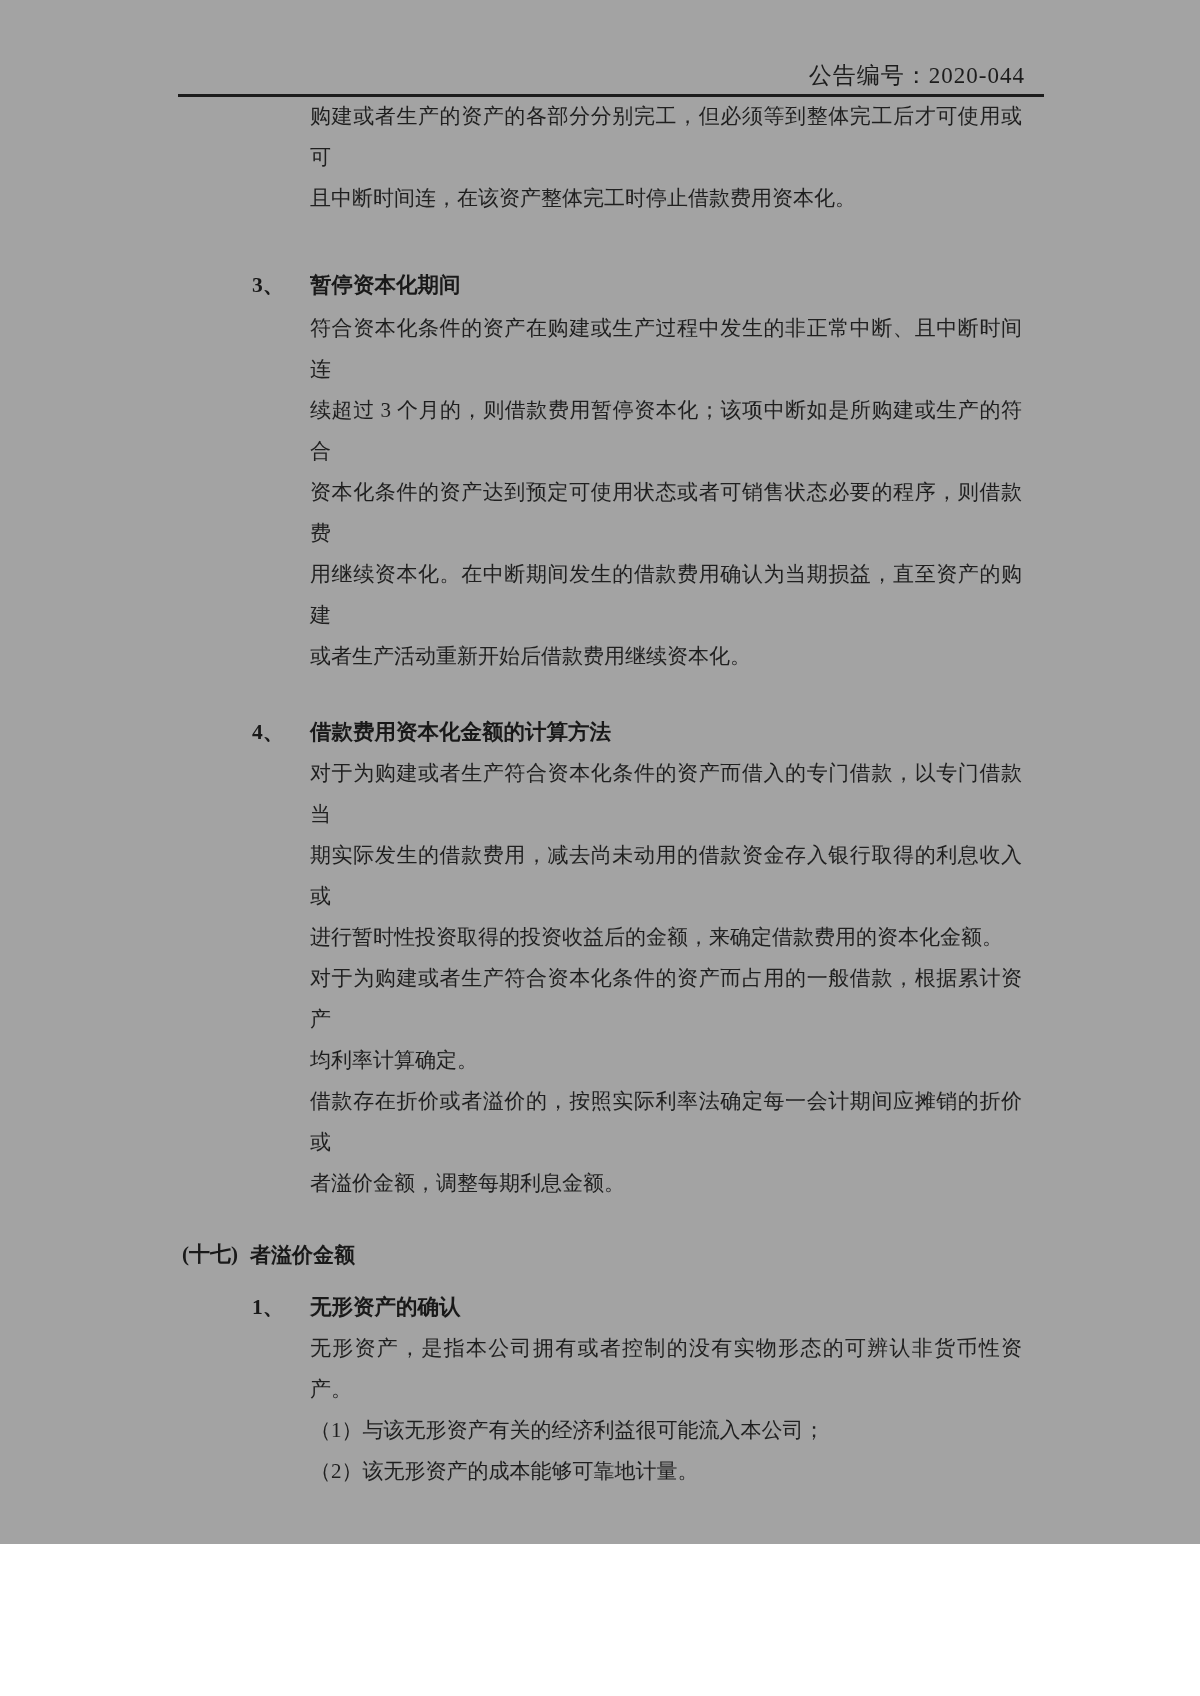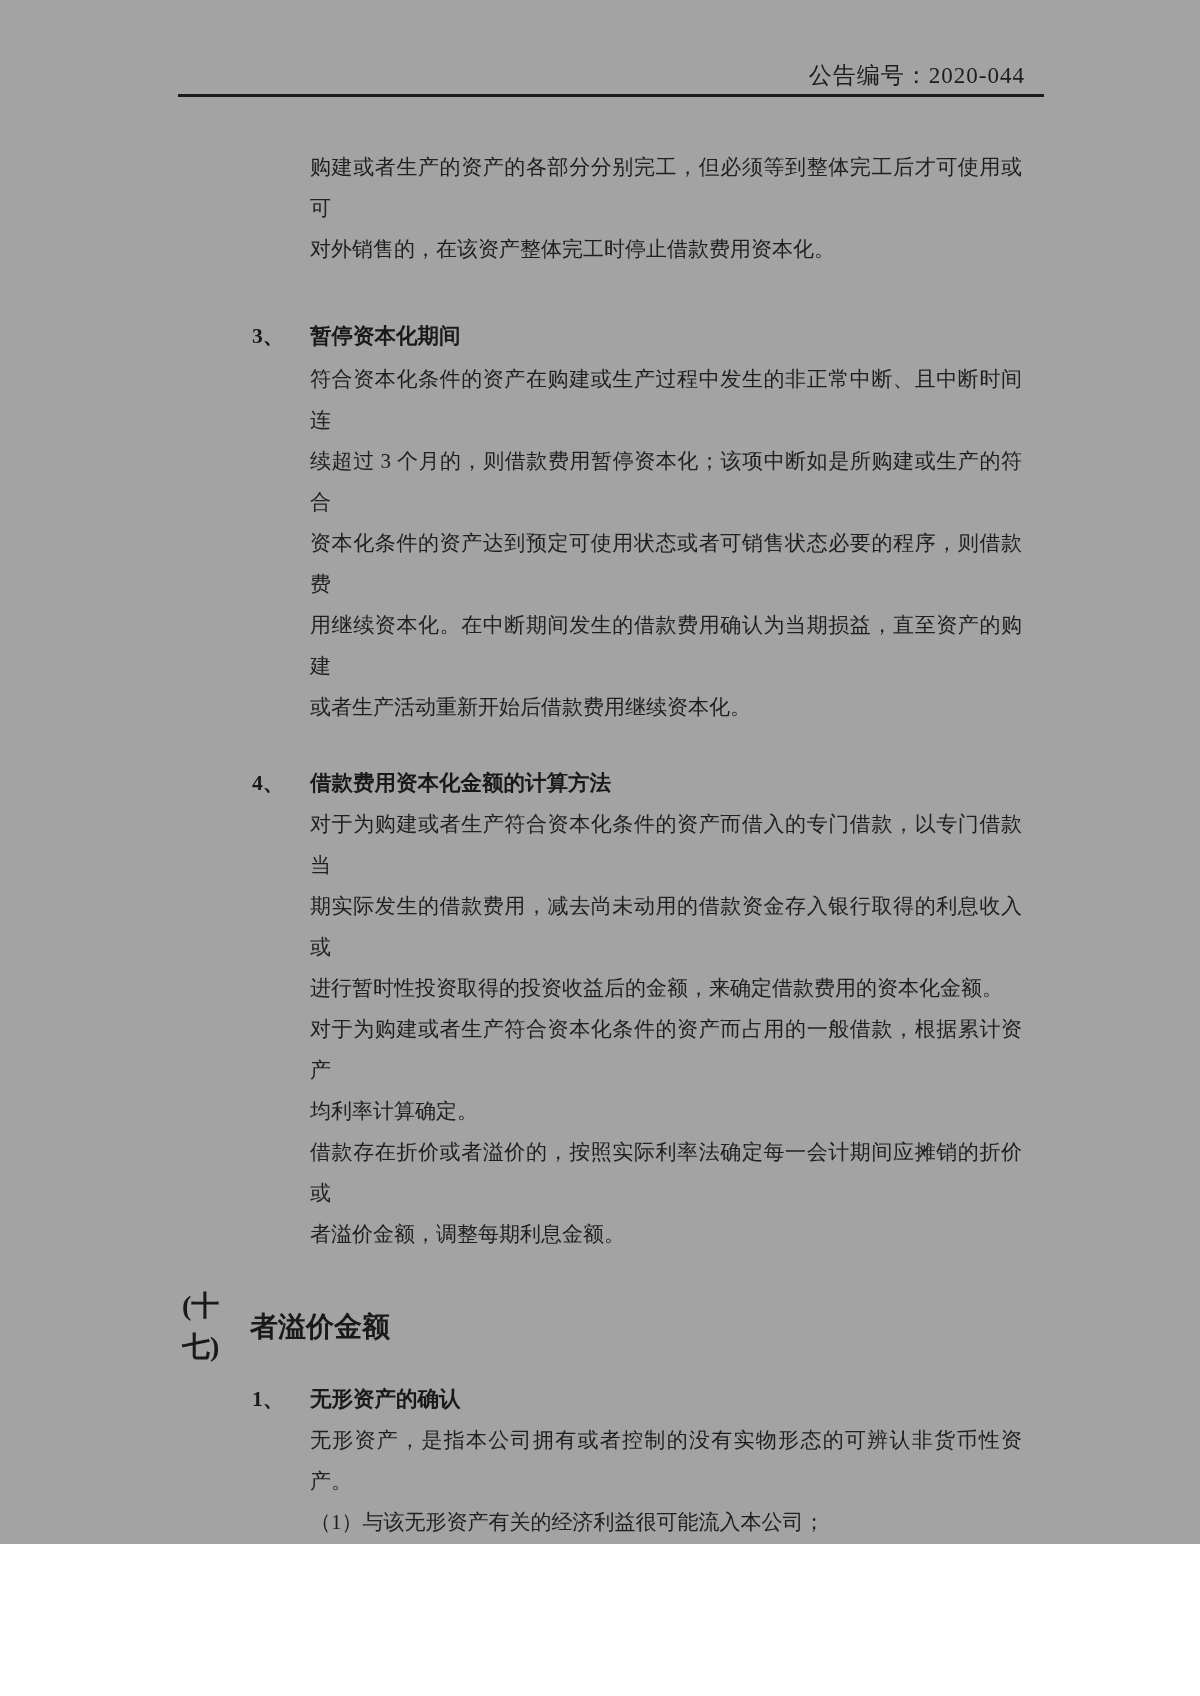--- a/index.html
+++ b/index.html
@@ -24,25 +24,25 @@
 
   .h2row {
     margin-left:252px; display:flex; align-items:flex-start;
     font-family:"Liberation Sans","DejaVu Sans",sans-serif;
     font-weight:700; font-size:21.5px; line-height:41px; color:#191919;
   }
   .h2row .num { flex:0 0 58px; font-family:"Liberation Serif","DejaVu Serif",serif; font-weight:700; }
   .h1row {
     margin-left:182px; display:flex; align-items:center;
     font-family:"Liberation Sans","DejaVu Sans",sans-serif;
-    font-weight:700; font-size:28px; line-height:41px; color:#191919;
+    font-weight:700; font-size:21px; line-height:41px; color:#191919;
   }
   .h1row .num { flex:0 0 68px; font-family:"Liberation Serif","DejaVu Serif",serif; font-weight:700; }
 
-  .mt-intro { margin-top:51px; }
+  .mt-intro { }
   .mt-s3h  { margin-top:46px; }
   .mt-s3p  { margin-top:2px; }
   .mt-s4h  { margin-top:35px; }
   .mt-s17h { margin-top:30px; }
   .mt-s171 { margin-top:12px; }
 
   .footer {
     position:absolute; top:1551px; left:0; width:1200px; text-align:right;
     font-family:"Liberation Sans","DejaVu Sans",sans-serif;
     font-size:21px; color:#222222;
@@ -55,21 +55,21 @@
 
   <div class="hdr">
     <span>公告编号：2020-044</span>
   </div>
   <div class="rule"></div>
 
   <div class="content">
 
     <div class="para mt-intro">
       <div class="line j">购建或者生产的资产的各部分分别完工，但必须等到整体完工后才可使用或可</div>
-      <div class="line">对外销售的，在该资产整体完工时停止借款费用资本化。</div>
+      <div class="line">且中断时间连，在该资产整体完工时停止借款费用资本化。</div>
     </div>
 
     <div class="h2row mt-s3h">
       <span class="num">3、</span>
       <span>暂停资本化期间</span>
     </div>
     <div class="para mt-s3p">
       <div class="line j">符合资本化条件的资产在购建或生产过程中发生的非正常中断、且中断时间连</div>
       <div class="line j">续超过 3 个月的，则借款费用暂停资本化；该项中断如是所购建或生产的符合</div>
       <div class="line j">资本化条件的资产达到预定可使用状态或者可销售状态必要的程序，则借款费</div>

